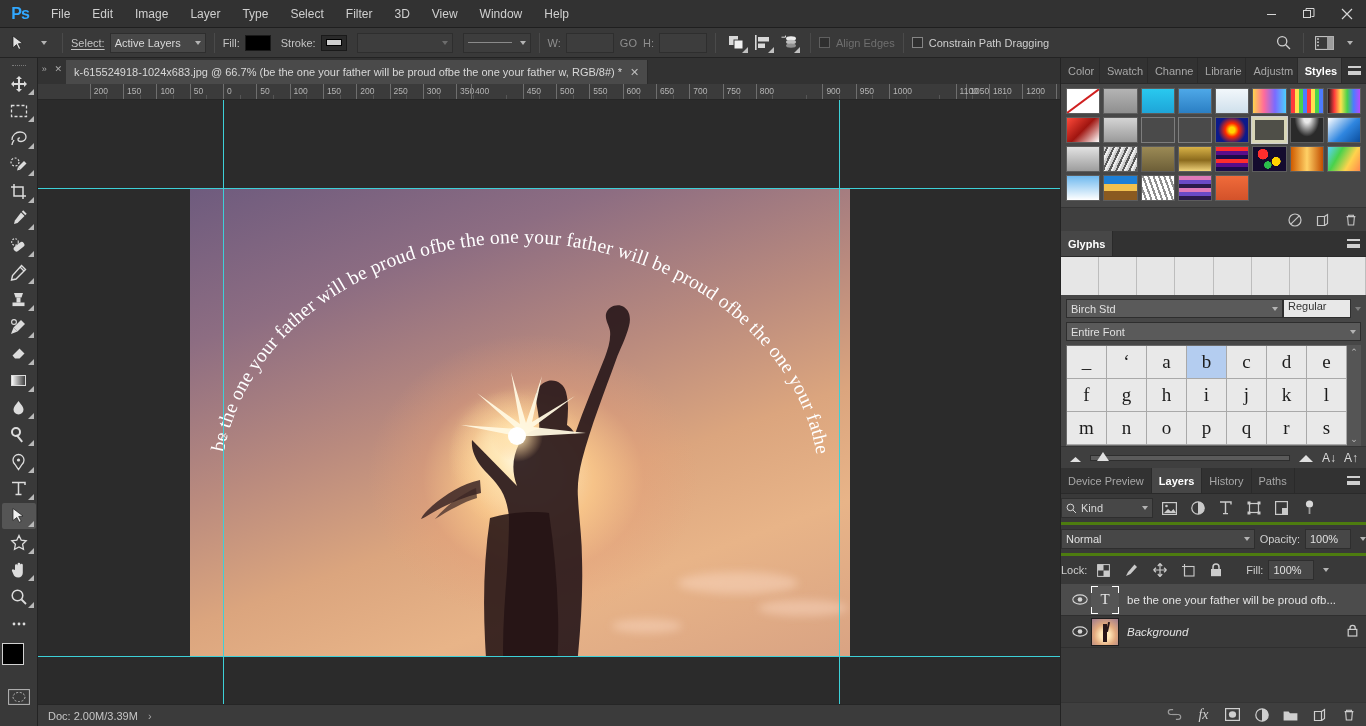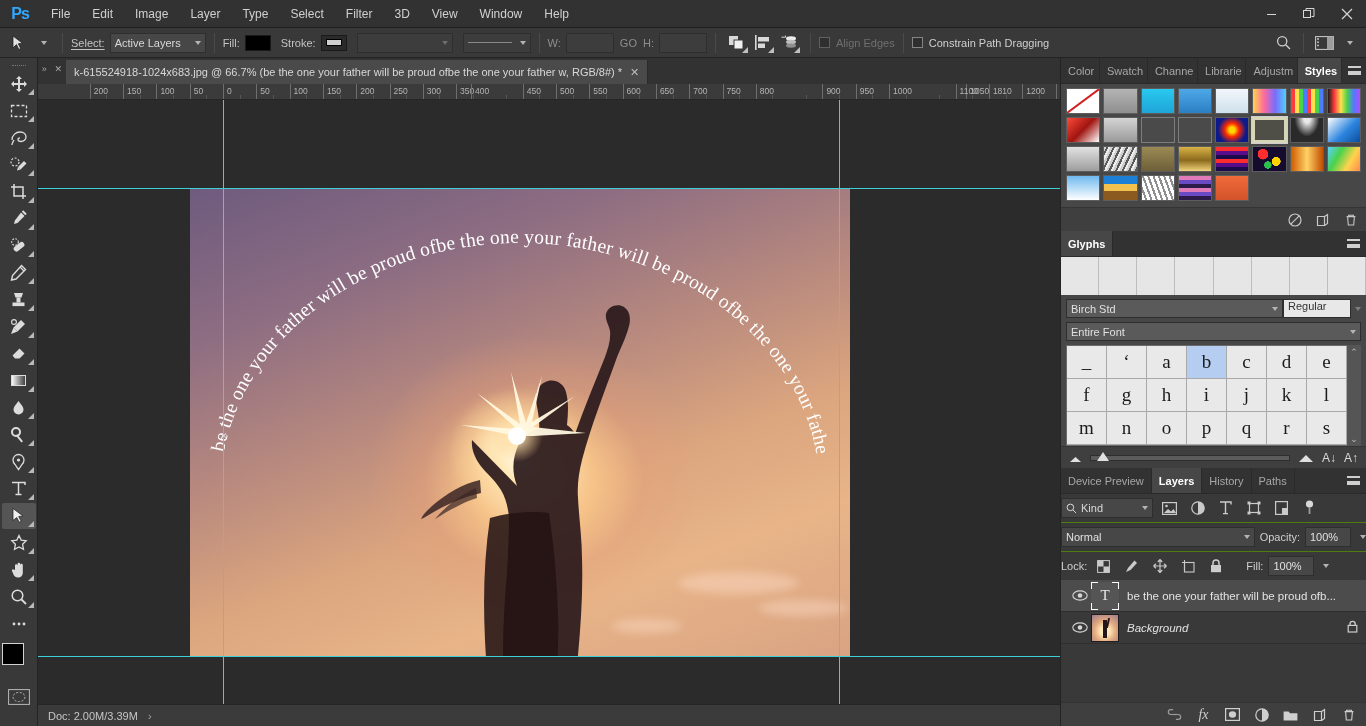--- a/index.html
+++ b/index.html
@@ -147,21 +147,21 @@
   .layers-body{background:#393939;}
   .lrow{display:flex;align-items:center;gap:5px;padding:4px 0;}
   .l-kind{height:20px;flex:0 0 92px;background:#474747;border:1px solid #2e2e2e;display:flex;align-items:center;
     gap:4px;padding:0 4px;font-size:11px;color:#d8d8d8;}
   .l-ico{width:23px;height:20px;display:flex;align-items:center;justify-content:center;color:#cacaca;}
   .l-blend{height:20px;flex:1;background:#474747;border:1px solid #2e2e2e;display:flex;align-items:center;
     justify-content:space-between;padding:0 4px;font-size:11px;color:#e0e0e0;}
   .l-num{height:20px;width:46px;background:#474747;border:1px solid #2e2e2e;font-size:11px;color:#e0e0e0;
     display:flex;align-items:center;padding:0 4px;}
   .l-txt{font-size:11px;color:#cfcfcf;}
-  .l-sep{border-top:1px solid #4d7c0f;align-items:center;}
+  .l-sep{border-top:3px solid #4d7c0f;align-items:center;}
   .layer{height:32px;display:flex;align-items:center;padding:0 8px;border-bottom:1px solid #2f2f2f;}
   .layer.sel{background:#4c4c4c;}
   .eye{width:22px;display:flex;align-items:center;justify-content:center;color:#d5d5d5;}
   .thumb{width:28px;height:28px;border:1px solid #1d1d1d;margin-right:8px;overflow:hidden;position:relative;background:#555;}
   .thumb.tbox{border:none;display:flex;align-items:center;justify-content:center;position:relative;}
   .thumb.tbox .cnr{position:absolute;width:7px;height:7px;border:1px solid #fff;}
   .lname{font-size:11.5px;color:#e2e2e2;white-space:nowrap;overflow:hidden;text-overflow:ellipsis;flex:1;}
   .lname.bg{font-style:italic;}
   .lock-ic{color:#cdcdcd;font-size:11px;margin-left:6px;}
   .layers-foot{position:absolute;left:0;right:0;bottom:0;height:24px;background:#3f3f3f;border-top:1px solid #343434;

